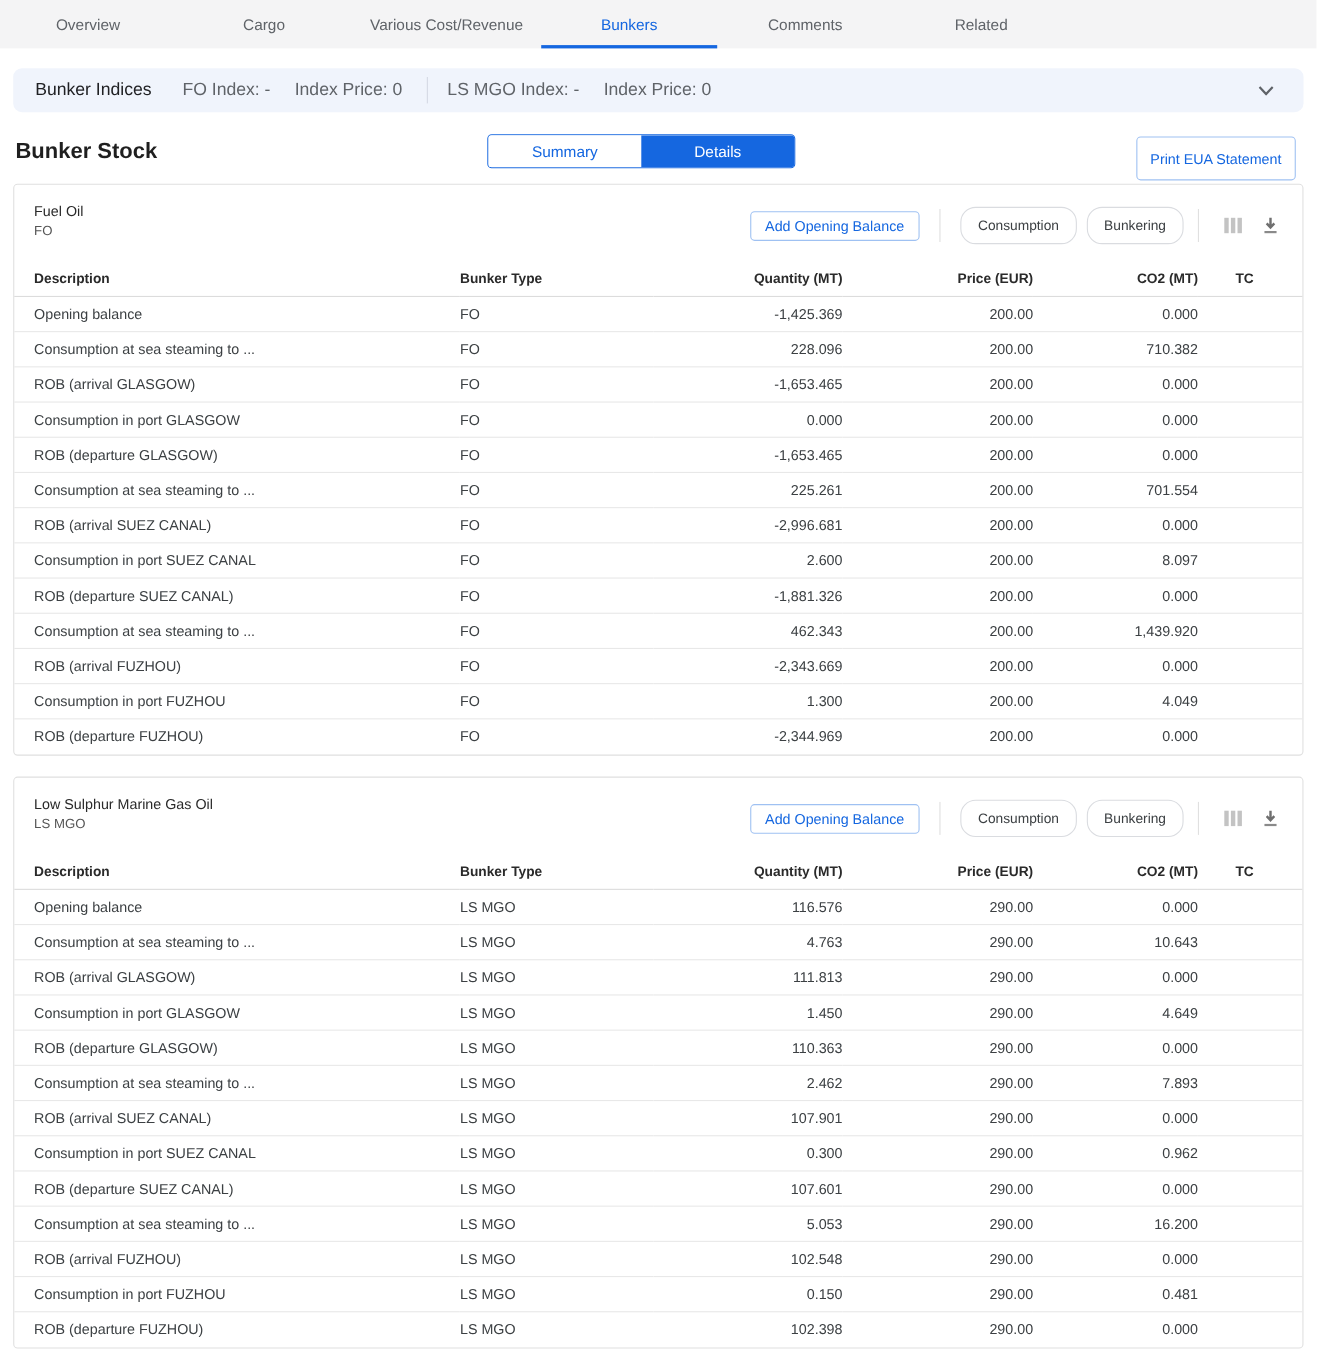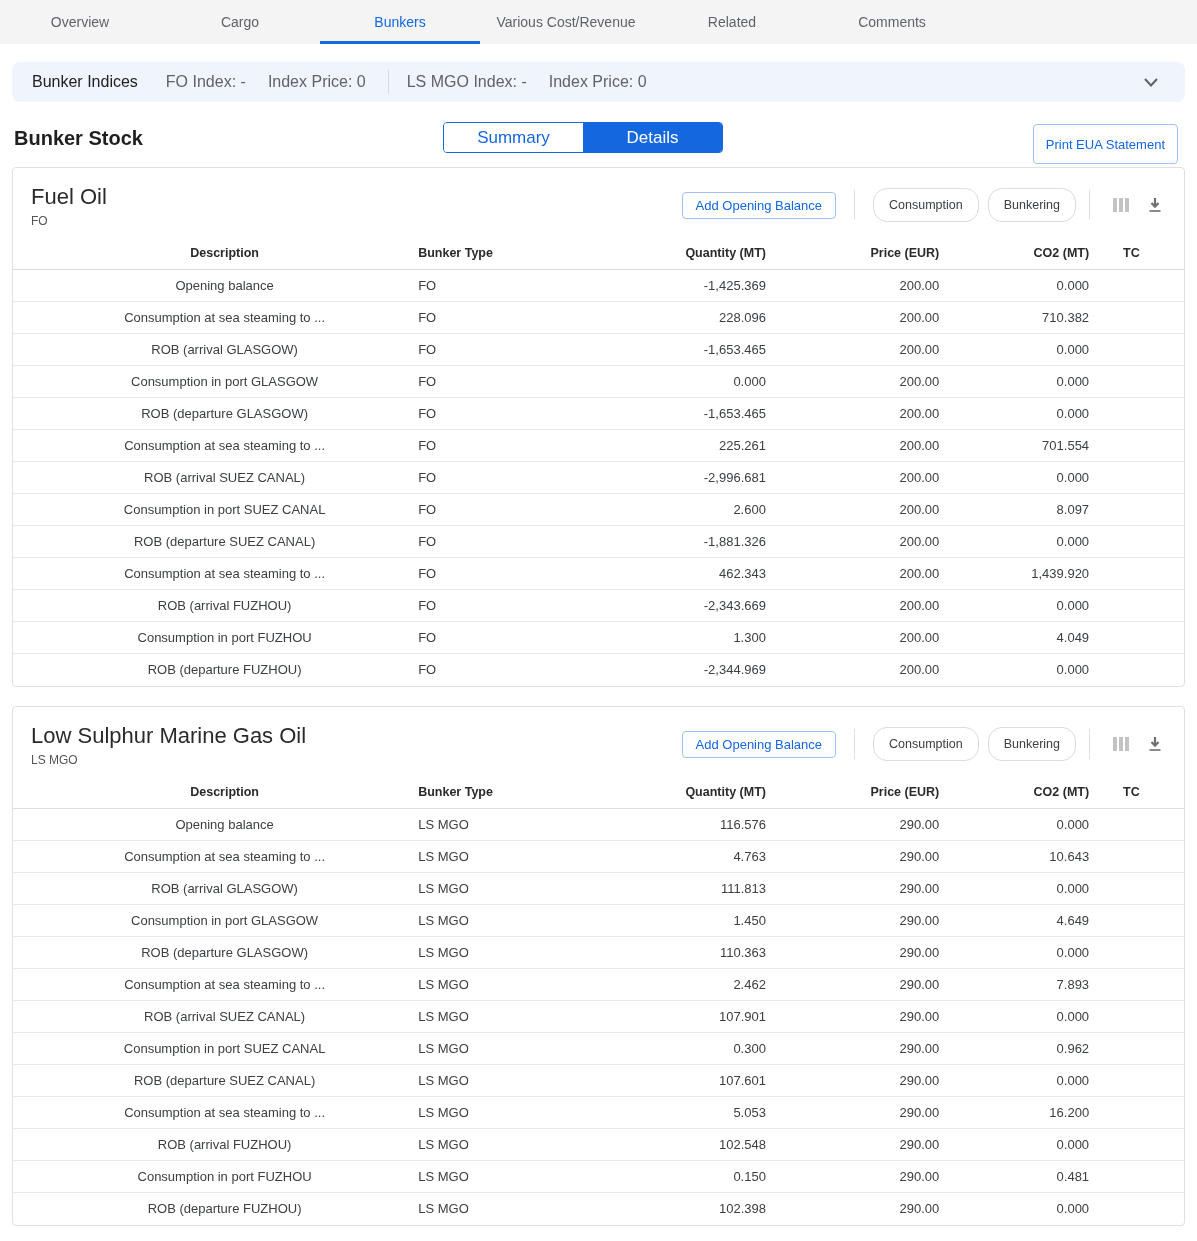--- a/index.html
+++ b/index.html
@@ -21,66 +21,66 @@
   .v-divider { width:1px; height:24px; background:#d4d9e4; margin:0 18px 0 0; }
   .indices-spacer { flex:1; }
   .chevron-btn { width:28px; height:28px; display:flex; align-items:center; justify-content:center; cursor:pointer; }
 
   
   .stock-row { margin:20px 14px 0 14px; height:32px; display:flex; align-items:center; position:relative; }
   .stock-title { font-size:20px; color:#1f1f1f; }
   .segmented { position:absolute; left:429px; top:0; display:flex; border:1px solid var(--accent);
                border-radius:4px; overflow:hidden; height:31px; }
   .seg-btn { width:139px; height:100%; display:flex; align-items:center; justify-content:center;
-             font-size:17px; cursor:pointer; }
+             font-size:14px; cursor:pointer; }
   .seg-btn.inactive { background:#fff; color:var(--accent); }
   .seg-btn.active { background:var(--accent); color:#fff; }
   .print-btn { position:absolute; right:5px; top:2px; height:40px; padding:0 12px; background:#fff;
                border:1px solid var(--accent-border); border-radius:4px; color:var(--accent);
                font-size:13px; display:flex; align-items:center; cursor:pointer; }
 
   
   .card { margin:13px 12px 0 12px; border:1px solid var(--border); border-radius:4px; background:#fff; }
   .card-head { position:relative; padding:16px 18px 10px 18px; height:70px; }
-  .card-title { font-size:22px; color:#2a2a2a; }
+  .card-title { font-size:13px; color:#2a2a2a; }
   .card-sub { font-size:12px; color:#555; margin-top:4px; }
   .card-actions { position:absolute; right:16px; top:20px; display:flex; align-items:center; }
   .add-btn { height:27px; padding:0 13px; background:#fff; border:1px solid var(--accent-border); border-radius:4px;
              color:var(--accent); font-size:13px; display:flex; align-items:center; cursor:pointer; }
   .act-divider { width:1px; height:30px; background:var(--border); margin:0 18px; }
   .pill { height:27px; padding:16px 15px; border:1px solid var(--pill-border); border-radius:14px; background:#fff;
           color:#3c4043; font-size:12.5px; display:flex; align-items:center; cursor:pointer; margin-right:9px; }
   .icon-btn { width:26px; height:26px; display:flex; align-items:center; justify-content:center; cursor:pointer; margin-left:8px; }
   .cols-icon { display:flex; gap:2px; }
   .cols-icon span { width:4px; height:14px; background:#c3c3c3; display:block; }
 
   
   table { width:100%; border-collapse:collapse; table-layout:fixed; }
   col.c1{width:34.6%} col.c2{width:15%} col.c3{width:14.7%} col.c4{width:14.8%} col.c5{width:12.8%} col.c6{width:8.1%}
   th { font-size:12.5px; font-weight:700; color:#2a2a2a; padding:8px 0 9px 0; }
   td { font-size:13px; color:#3c4043; padding:8px 0; border-top:1px solid #e8e8e8; }
   th.al-left, td.al-left { text-align:left; }
   th.al-right, td.al-right { text-align:right; }
-  th:first-child, td:first-child { padding-left:18px;text-align:center; }
+  th:first-child, td:first-child { padding-left:18px; }
   th.tc-col, td.tc-cell { padding-left:34px; }
   tbody tr:first-child td { border-top:1px solid #dcdcdc; }
   .table-wrap { padding-bottom:1px; }
 
   svg { display:block; }
 </style>
 </head>
 <body>
 
 <nav class="tabbar">
   <div class="tab">Overview</div>
   <div class="tab">Cargo</div>
+  <div class="tab" style="width:172px">Various Cost/Revenue</div>
   <div class="tab active">Bunkers</div>
-  <div class="tab" style="width:172px">Various Cost/Revenue</div>
+  <div class="tab">Comments</div>
   <div class="tab">Related</div>
-  <div class="tab">Comments</div>
 </nav>
 
 <section class="indices">
   <span class="indices-title">Bunker Indices</span>
   <span class="indices-item">FO Index: -</span>
   <span class="indices-item">Index Price: 0</span>
   <span class="v-divider"></span>
   <span class="indices-item">LS MGO Index: -</span>
   <span class="indices-item">Index Price: 0</span>
   <span class="indices-spacer"></span>

